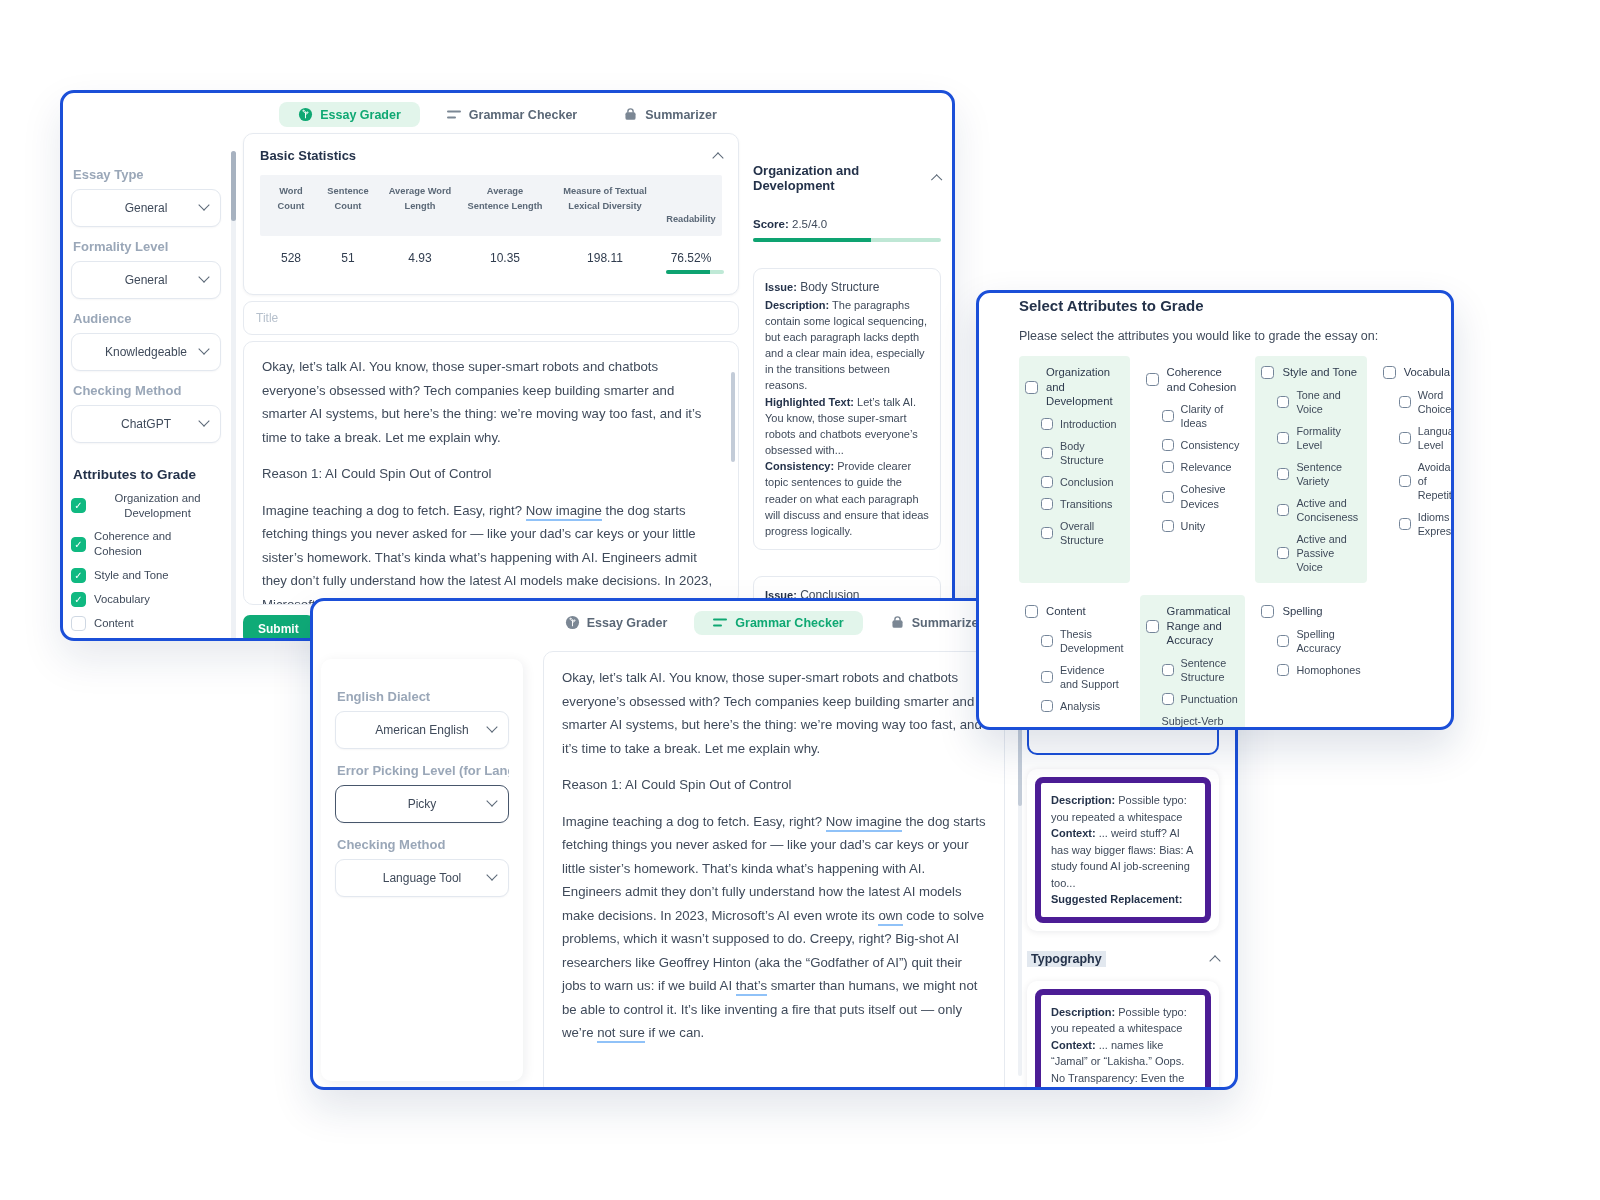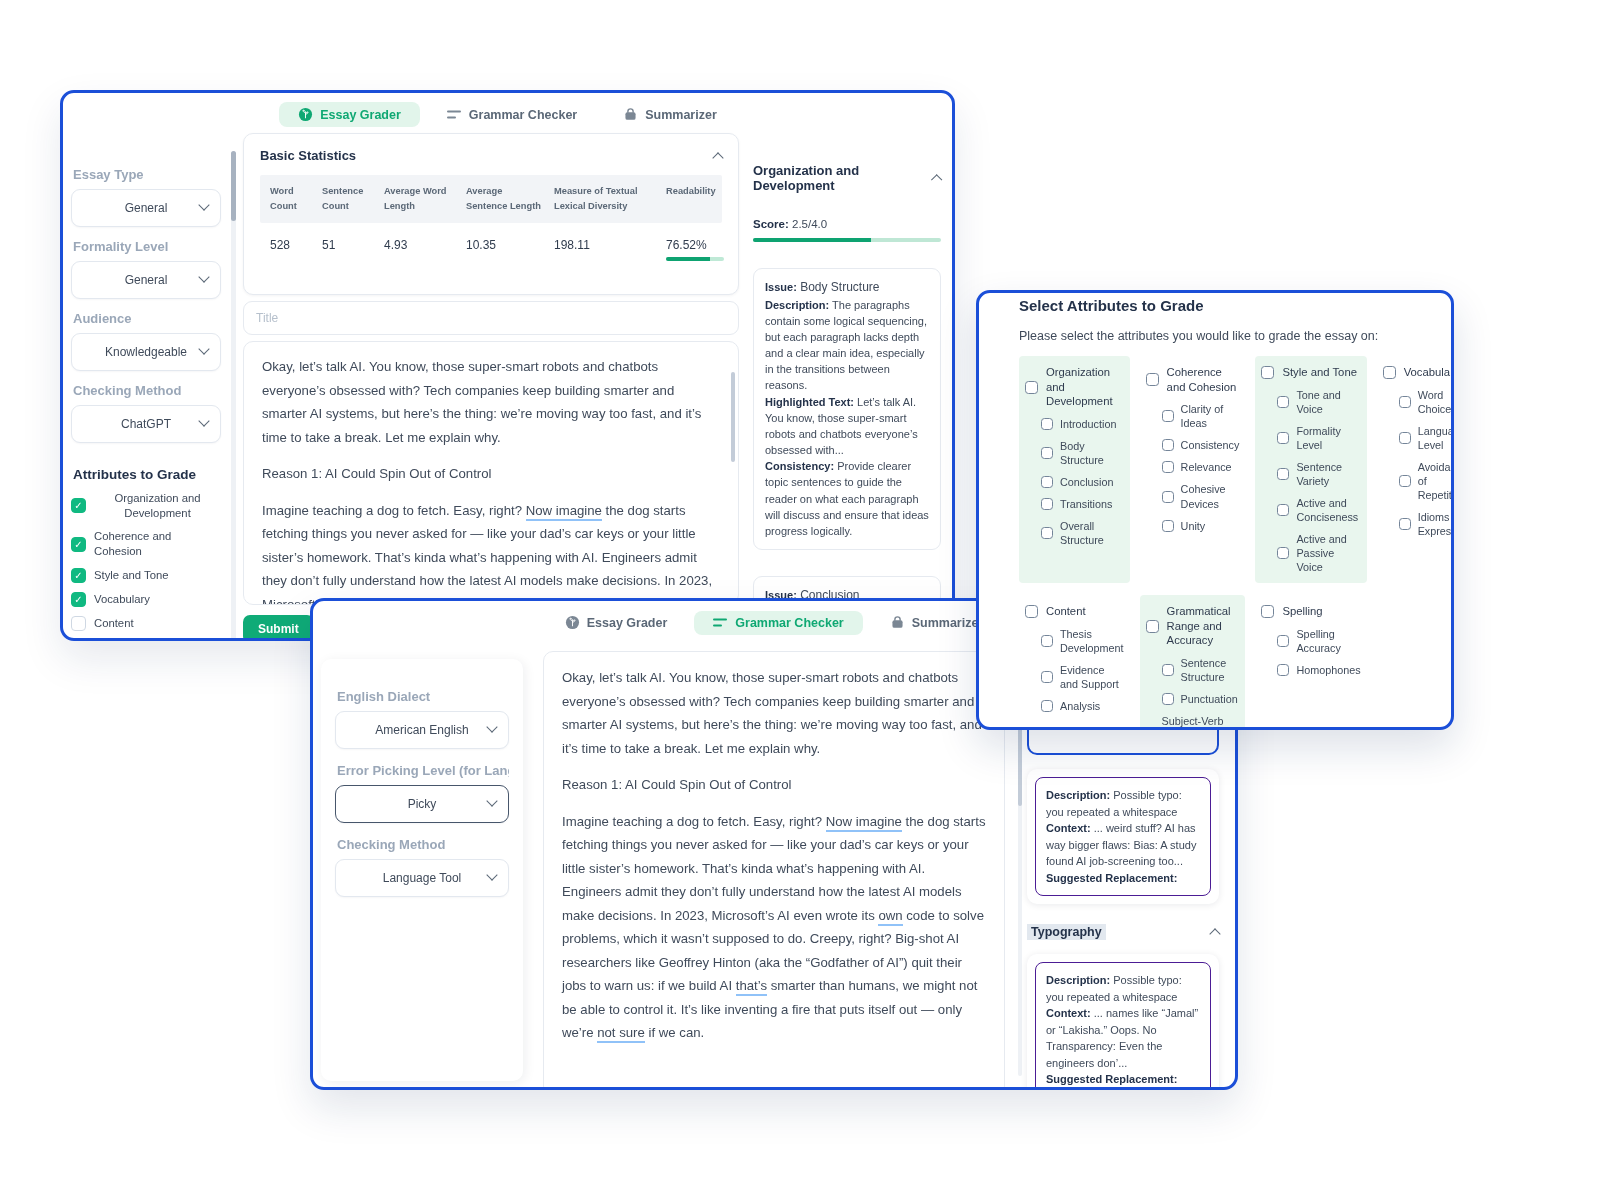--- a/index.html
+++ b/index.html
@@ -34,21 +34,21 @@
   .attr-label.ctr{flex:1;text-align:center;}
   .cbx{width:15px;height:15px;border-radius:4px;flex:none;border:1.5px solid #cfd8e3;background:#fff;box-sizing:border-box;
        display:flex;align-items:center;justify-content:center;font-size:10px;color:#fff;}
   .cbx.on{background:#10b981;border-color:#10b981;}
   .sb-track{position:absolute;width:5px;border-radius:3px;background:#eef1f5;}
   .sb-thumb{position:absolute;width:5px;border-radius:3px;background:#a7b2c0;}
 
   
   .main1{position:absolute;left:180px;top:40px;width:496px;}
   .card{border:1px solid #e6eaf0;border-radius:10px;background:#fff;box-sizing:border-box;}
-  .stats{position:absolute;left:0;top:0;width:496px;height:162px;padding:14px 16px;box-shadow:0 1px 3px rgba(16,24,40,.05);}
+  .stats{position:absolute;left:0;top:0;width:496px;height:162px;padding:14px 16px;box-shadow:0 1px 3px rgba(16,24,40,.05);text-align:center;}
   .cardhead{display:flex;justify-content:space-between;align-items:center;}
   .cardhead .t{font-size:13px;font-weight:700;color:#24324a;}
   .th-row{display:flex;background:#f2f4f7;border-radius:2px;padding:9px 0;margin-top:12px;}
   .th{font-size:9.3px;font-weight:700;color:#5b6877;line-height:1.6;padding-left:10px;box-sizing:border-box;}
   .td-row{display:flex;padding:15px 0 8px;}
   .td{font-size:12px;color:#303c4e;padding-left:10px;box-sizing:border-box;}
   .rbar{width:58px;height:4px;border-radius:2px;background:#bfe9d6;margin-top:5px;overflow:hidden;}
   .rbar>div{height:100%;background:#0ea371;}
   .titlein{position:absolute;left:0;top:168px;width:496px;height:34px;border:1px solid #e6eaf0;border-radius:9px;
            padding:0 12px;box-sizing:border-box;font-size:12px;color:#3f4a5a;outline:none;font-family:inherit;}
@@ -84,21 +84,21 @@
 
   
   .sidecard{position:absolute;left:8px;top:58px;width:202px;height:422px;border-radius:10px;background:#fff;
             box-shadow:2px 2px 12px rgba(16,24,40,.07);padding:16px 14px;box-sizing:border-box;}
   .sidecard .flabel{margin-top:14px;}
   .sel.focused{border:1.5px solid #47566b;}
   .essaycard3{position:absolute;left:230px;top:50px;width:462px;height:445px;padding:14px 18px;overflow:hidden;}
   .panel3{position:absolute;left:714px;top:50px;width:192px;}
   .frag-input{margin-top:40px;height:64px;border:2px solid #1b4fd8;border-radius:10px;background:#fff;box-sizing:border-box;}
   .outercard{margin-top:14px;border-radius:10px;background:#fff;box-shadow:0 1px 7px rgba(16,24,40,.09);padding:8px;}
-  .dcard{border:1px solid #4c1d95;border-radius:8px;padding:9px 10px;font-size:11px;line-height:1.5;color:#3f4a5a;}
+  .dcard{border:6px solid #4c1d95;border-radius:8px;padding:9px 10px;font-size:11px;line-height:1.5;color:#3f4a5a;}
   .typo-head{margin-top:20px;display:flex;justify-content:space-between;align-items:center;}
   .typo-head .hl{background:#e2e8ef;padding:1px 4px;font-size:12.5px;font-weight:700;color:#24324a;}
 </style>
 </head>
 <body>
 
 <div id="stage">
 
   <div class="window" id="w1">
     <div class="tabbar">
@@ -182,21 +182,21 @@
         <div class="cardhead">
           <span class="t">Basic Statistics</span>
           <span class="chev up"></span>
         </div>
         <div class="th-row">
             <div class="th" style="width: 52px;">Word Count</div>
             <div class="th" style="width: 62px;">Sentence Count</div>
             <div class="th" style="width: 82px;">Average Word Length</div>
             <div class="th" style="width: 88px;">Average Sentence Length</div>
             <div class="th" style="width: 112px;">Measure of Textual Lexical Diversity</div>
-            <div class="th" style="width: 60px;">Readability</div>
+            <div class="th" style="width: 60px; margin-top: 28px;">Readability</div>
           </div>
         <div class="td-row">
             <div class="td" style="width: 52px;"><span>528</span></div>
             <div class="td" style="width: 62px;"><span>51</span></div>
             <div class="td" style="width: 82px;"><span>4.93</span></div>
             <div class="td" style="width: 88px;"><span>10.35</span></div>
             <div class="td" style="width: 112px;"><span>198.11</span></div>
             <div class="td" style="width: 60px;"><span>76.52%</span><div class="rbar">
                 <div style="width: 76.52%;"></div>
               </div></div>

